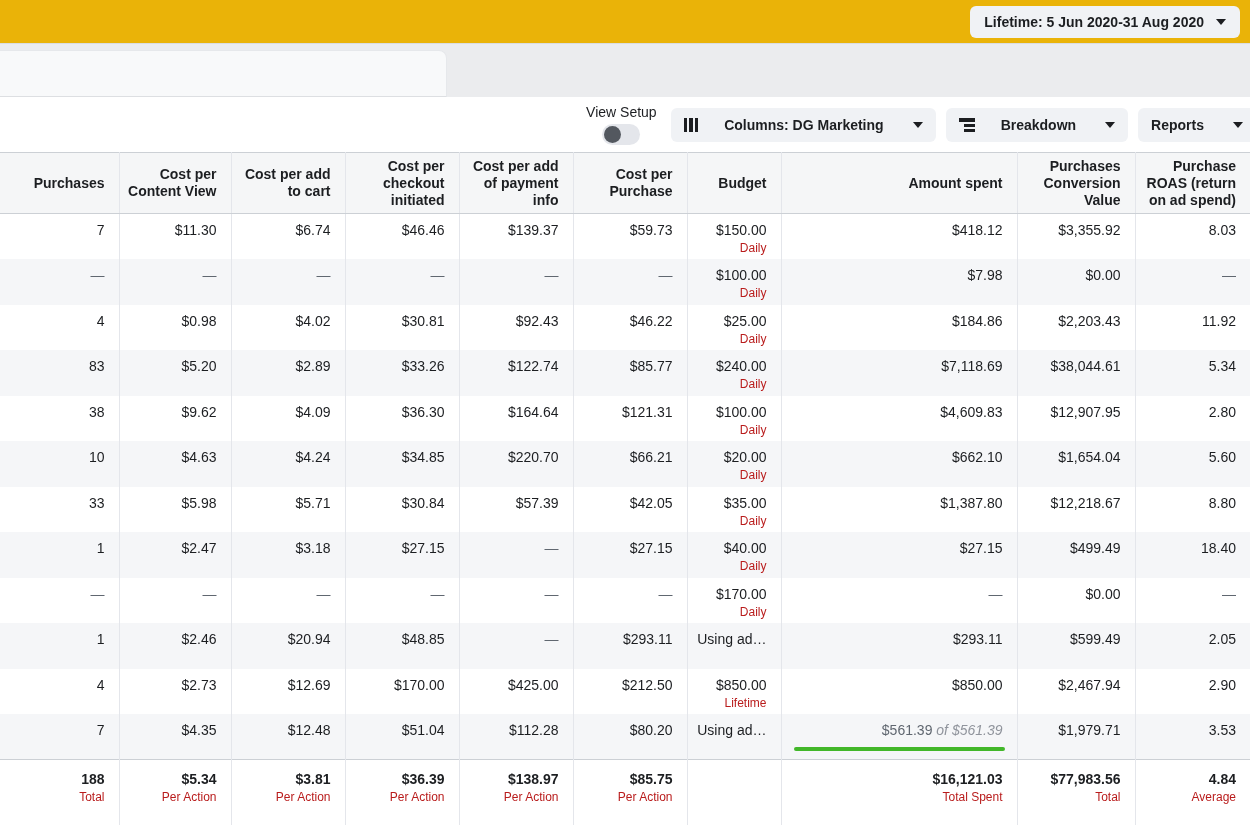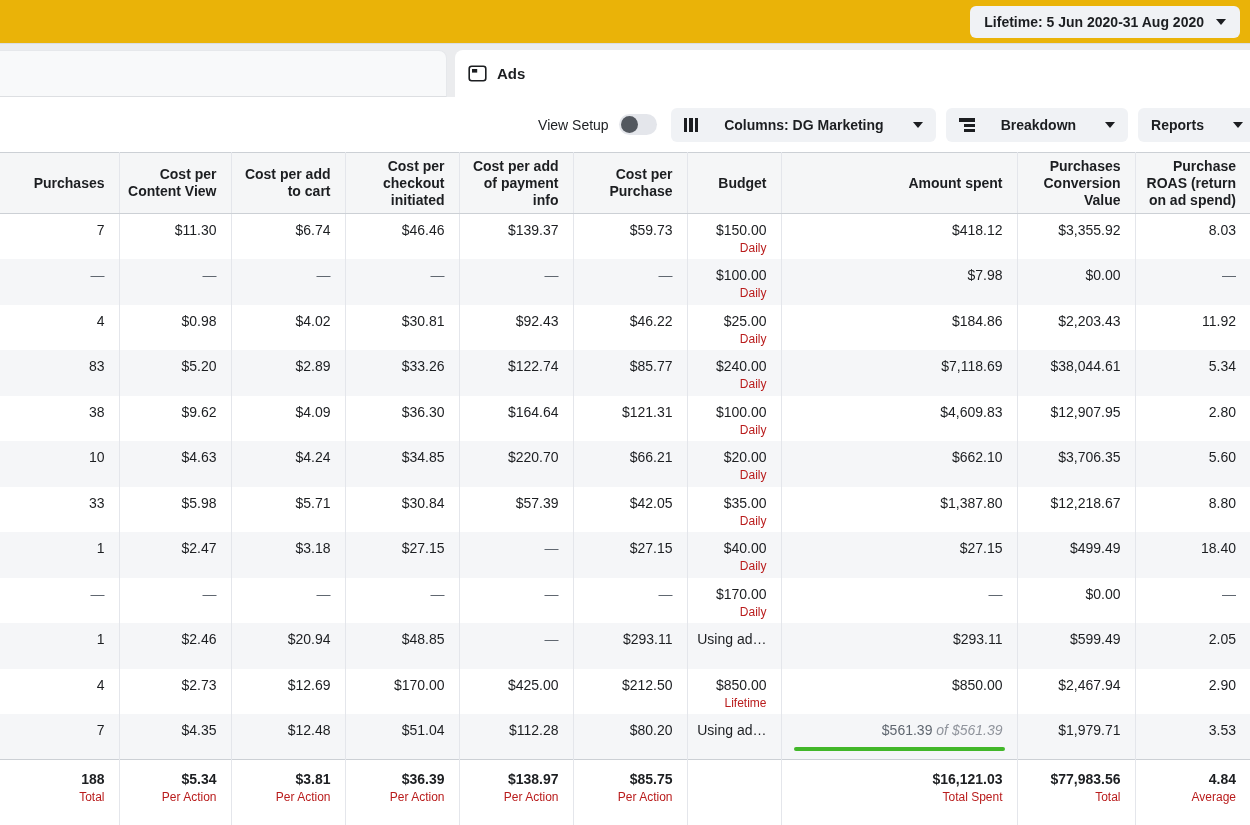--- a/index.html
+++ b/index.html
@@ -22,22 +22,22 @@
     border:1px solid #e6e8eb; border-bottom:1px solid #dddfe2;
     border-radius:0 8px 0 0; border-left:none; }
   .tab-gap { width:8px; height:47px; }
   .tab-active { flex:1; height:47px; background:#fff; border-radius:8px 0 0 0;
     display:flex; align-items:center; gap:10px; padding-left:13px;
     font-weight:bold; font-size:15px; }
 
   
   .toolbar { height:55px; background:#fff; display:flex; align-items:center;
     justify-content:flex-end; gap:10px; padding-right:0; }
-  .viewsetup { display:flex; align-items:center; gap:10px; font-size:14px;
-    color:#1c1e21; margin-right:4px; }
+  .viewsetup { display:flex; align-items:center; gap:4px; font-size:14px;
+    color:#1c1e21; margin-right:4px;flex-direction:column; }
   .toggle { width:38px; height:21px; border-radius:11px; background:#e4e6eb;
     position:relative; cursor:pointer; }
   .toggle .knob { position:absolute; left:2px; top:2px; width:17px; height:17px;
     border-radius:50%; background:#53585f; }
   .tool-btn { background:#f0f2f5; border:none; border-radius:6px; height:34px;
     display:flex; align-items:center; gap:26px; padding:0 13px;
     font-weight:bold; font-size:14px; color:#1c1e21; cursor:pointer;
     font-family:"Liberation Sans", sans-serif; }
   .tool-btn .caret { margin-left:3px; }
   .tool-btn.reports { margin-right:-6px; }
@@ -78,29 +78,20 @@
 <div class="topbar">
   <button class="date-btn">
     <span>Lifetime: 5 Jun 2020-31 Aug 2020</span>
     <span class="caret"></span>
   </button>
 </div>
 
 <div class="tabstrip">
   <div class="tab-ghost"></div>
   <div class="tab-gap"></div>
-  <div class="tab-active">
-    <span style="display:flex;">
-      <svg width="19" height="17" viewBox="0 0 19 17">
-        <rect x="1.2" y="1.2" width="16.6" height="14.6" rx="2.5" fill="none" stroke="#1c1e21" stroke-width="1.6"></rect>
-        <rect x="4" y="4" width="5.2" height="3.6" fill="#1c1e21"></rect>
-      </svg>
-    </span>
-    <span>Ads</span>
-  </div>
 </div>
 
 <div class="toolbar">
   <div class="viewsetup">
     <span>View Setup</span>
     <div class="toggle">
       <div class="knob"></div>
     </div>
   </div>
   <button class="tool-btn">
@@ -217,21 +208,21 @@
       </tr>
       <tr class="alt">
         <td><span>10</span></td>
         <td><span>$4.63</span></td>
         <td><span>$4.24</span></td>
         <td><span>$34.85</span></td>
         <td><span>$220.70</span></td>
         <td><span>$66.21</span></td>
         <td><span>$20.00</span><div class="sub">Daily</div></td>
         <td><span>$662.10</span></td>
-        <td><span>$3,706.35</span></td>
+        <td><span>$1,654.04</span></td>
         <td><span>5.60</span></td>
       </tr>
       <tr>
         <td><span>33</span></td>
         <td><span>$5.98</span></td>
         <td><span>$5.71</span></td>
         <td><span>$30.84</span></td>
         <td><span>$57.39</span></td>
         <td><span>$42.05</span></td>
         <td><span>$35.00</span><div class="sub">Daily</div></td>

